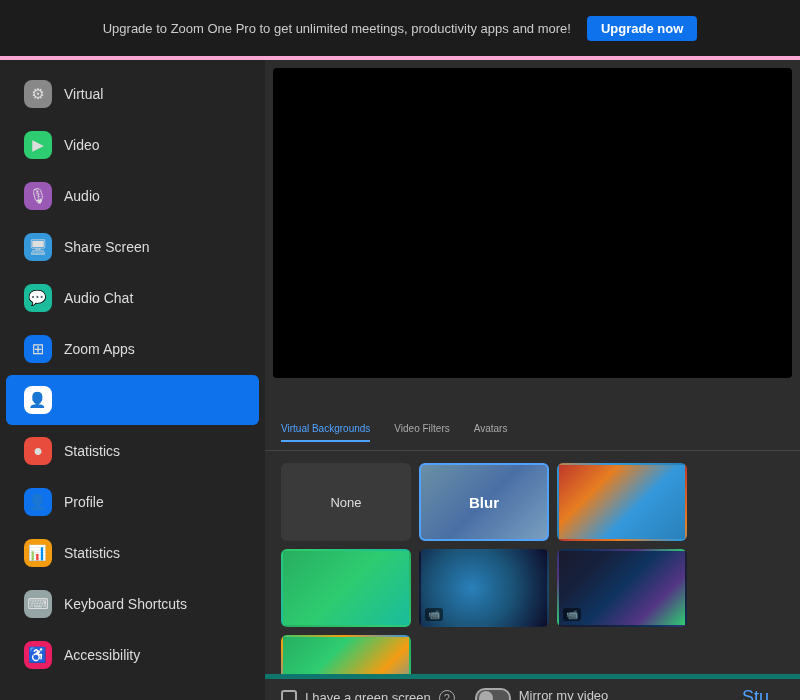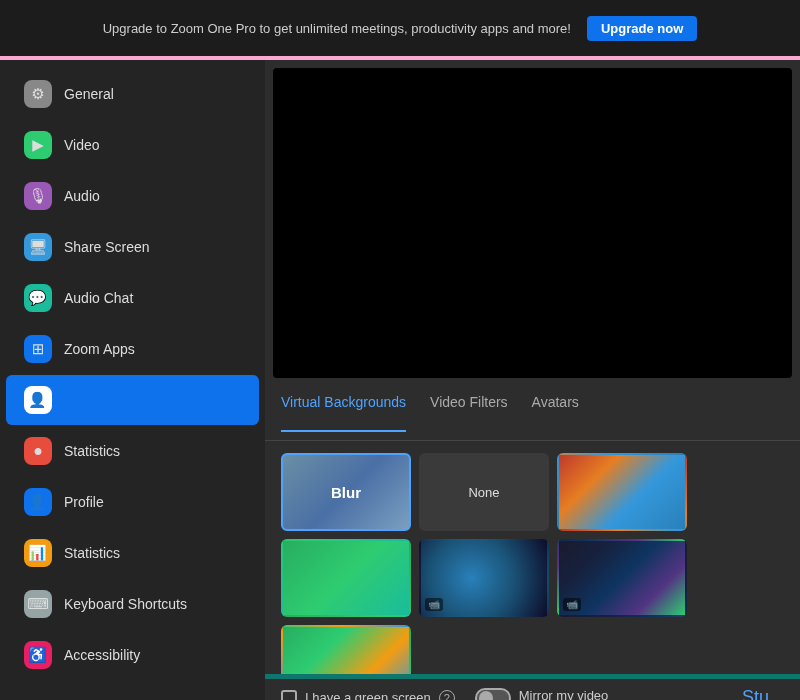--- a/index.html
+++ b/index.html
@@ -110,25 +110,26 @@
     }
 
     
     .tabs-row {
       display: flex;
       gap: 24px;
       padding: 16px 16px 8px 16px;
       border-bottom: 1px solid #444;
     }
     .tab {
-      font-size: 14px;
+      font-size: 10px;
       color: #aaa;
       cursor: pointer;
-      padding-bottom: 20px;
+      padding-bottom: 6px;
       border-bottom: 2px solid transparent;
+      margin-top: 29px;
     }
     .tab.active {
       color: #4fa3ff;
       border-bottom: 2px solid #4fa3ff;
     }
 
     
     .backgrounds-grid {
       display: flex;
       flex-wrap: wrap;
@@ -250,21 +251,21 @@
   <span class="banner-text">Upgrade to Zoom One Pro to get unlimited meetings, productivity apps and more!</span>
   <button class="upgrade-btn">Upgrade now</button>
 </div>
 
 <div class="main-layout">
 
   <div class="sidebar">
 
   <div class="sidebar-item">
         <div class="sidebar-icon icon-general">⚙</div>
-        <span>General</span>
+        <span>Virtual</span>
       </div>
       <div class="sidebar-item">
         <div class="sidebar-icon icon-video">▶</div>
         <span>Video</span>
       </div>
       <div class="sidebar-item">
         <div class="sidebar-icon icon-audio">🎙</div>
         <span>Audio</span>
       </div>
       <div class="sidebar-item">
@@ -313,25 +314,25 @@
 
     <div class="tabs-row">
 
     <div class="tab active">Virtual Backgrounds</div>
         <div class="tab">Video Filters</div>
         <div class="tab">Avatars</div>
       </div>
 
     <div class="backgrounds-grid">
 
-    <div class="bg-item blur-item selected">
+    <div class="bg-item none-item">
+          <span>None</span>
+        </div>
+        <div class="bg-item blur-item selected">
           <span>Blur</span>
-        </div>
-        <div class="bg-item none-item">
-          <span>None</span>
         </div>
         <div class="bg-item bg-golden-gate"></div>
         <div class="bg-item bg-green-nature"></div>
         <div class="bg-item bg-earth">
           <span class="camera-icon">📹</span>
         </div>
         <div class="bg-item bg-aurora">
           <span class="camera-icon">📹</span>
         </div>
         <div class="bg-item bg-beach">

